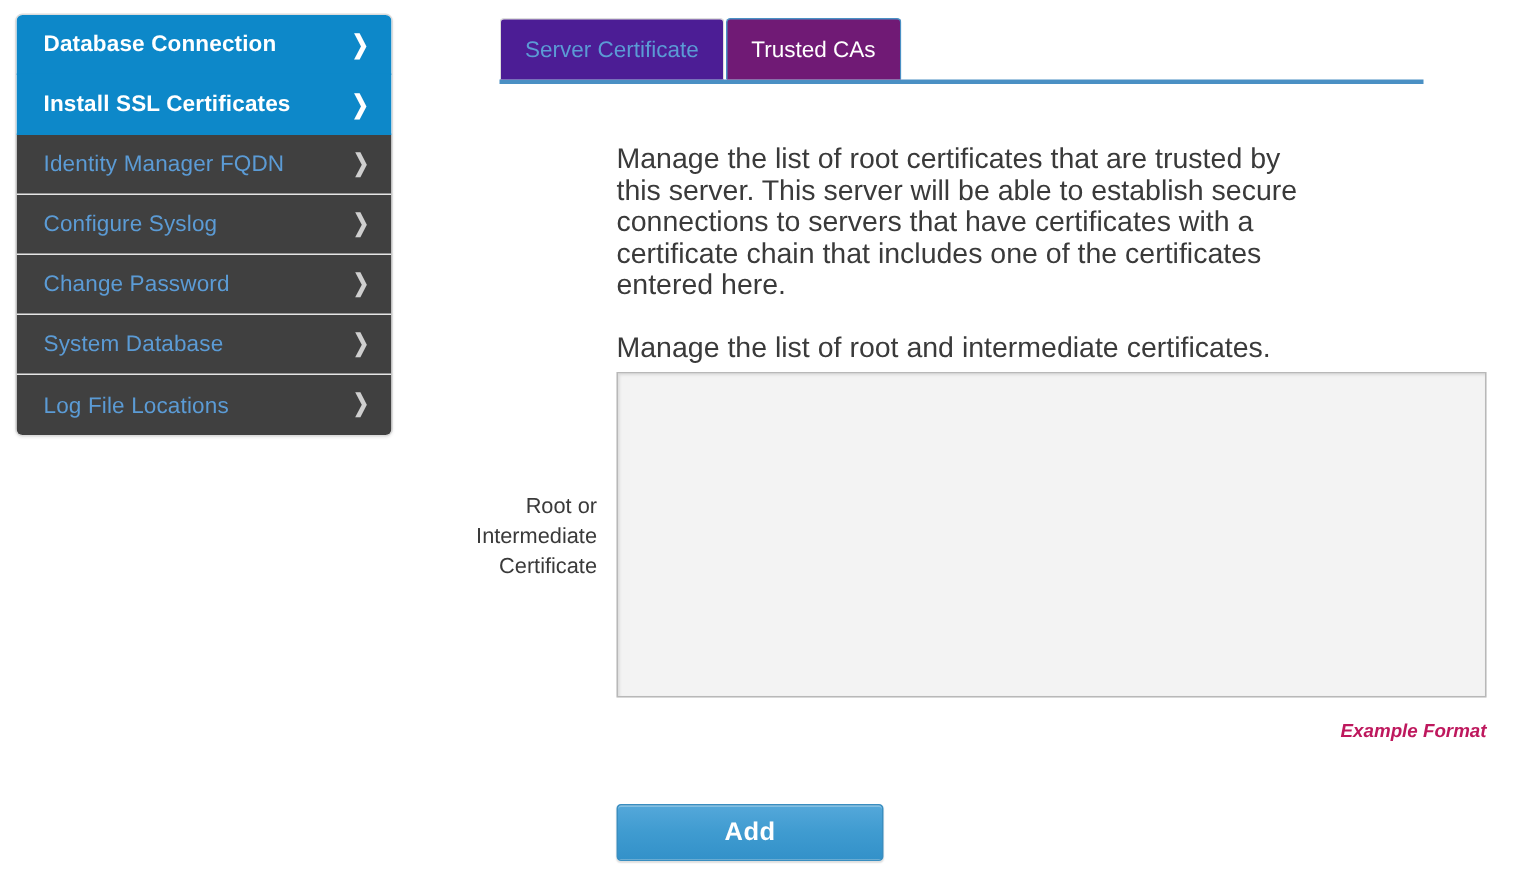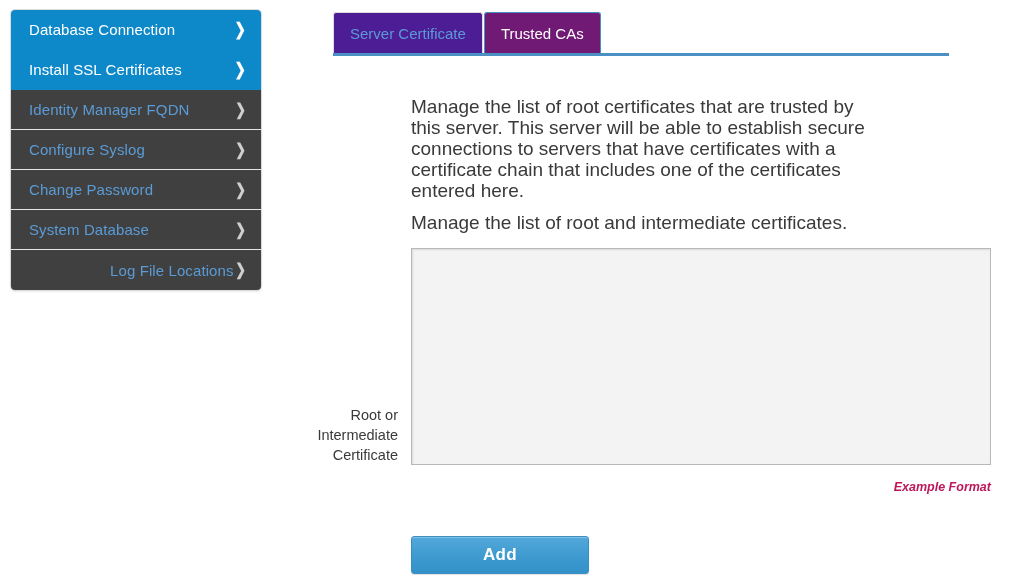--- a/index.html
+++ b/index.html
@@ -31,41 +31,41 @@
   .side-item {
     height: 40px;
     display: flex;
     align-items: center;
     justify-content: space-between;
     padding: 0 14px 0 18px;
     border-bottom: 1px solid #e6e6e6;
     background: #404040;
     box-sizing: border-box;
   }
-  .side-item:last-child { border-bottom: none; justify-content: flex-end; }
+  .side-item:last-child { border-bottom: none; }
   .side-label {
     font-size: 15px;
     color: #5b9bd5;
     letter-spacing: 0.1px;
     white-space: nowrap;
   }
   .side-chev {
     font-size: 16px;
     color: #cfcfcf;
     font-weight: bold;
     line-height: 1;
     transform: scaleX(0.8);
   }
   .side-item.active {
     background: #0d88c9;
     border-bottom-color: #0d88c9;
   }
   .side-item.active .side-label {
     color: #ffffff;
-    font-weight: normal;
+    font-weight: bold;
   }
   .side-item.active .side-chev {
     color: #ffffff;
     font-size: 17px;
     font-weight: bold;
   }
 
   
   .tabstrip {
     position: absolute;
@@ -109,29 +109,29 @@
   .desc {
     position: absolute;
     left: 411px;
     top: 96px;
     width: 470px;
     font-size: 19px;
     line-height: 21px;
     color: #3a3a3a;
   }
   .desc p { margin: 0; }
-  .desc p.second { margin-top: 11px; }
+  .desc p.second { margin-top: 21px; }
 
   .field-row {
     position: absolute;
     left: 300px;
     top: 248px;
     width: 691px;
     display: flex;
-    align-items: flex-end;
+    align-items: center;
   }
   .field-label {
     width: 98px;
     text-align: right;
     font-size: 14.5px;
     line-height: 20px;
     color: #3a3a3a;
     padding-top: 3px;
     margin-right: 13px;
   }

